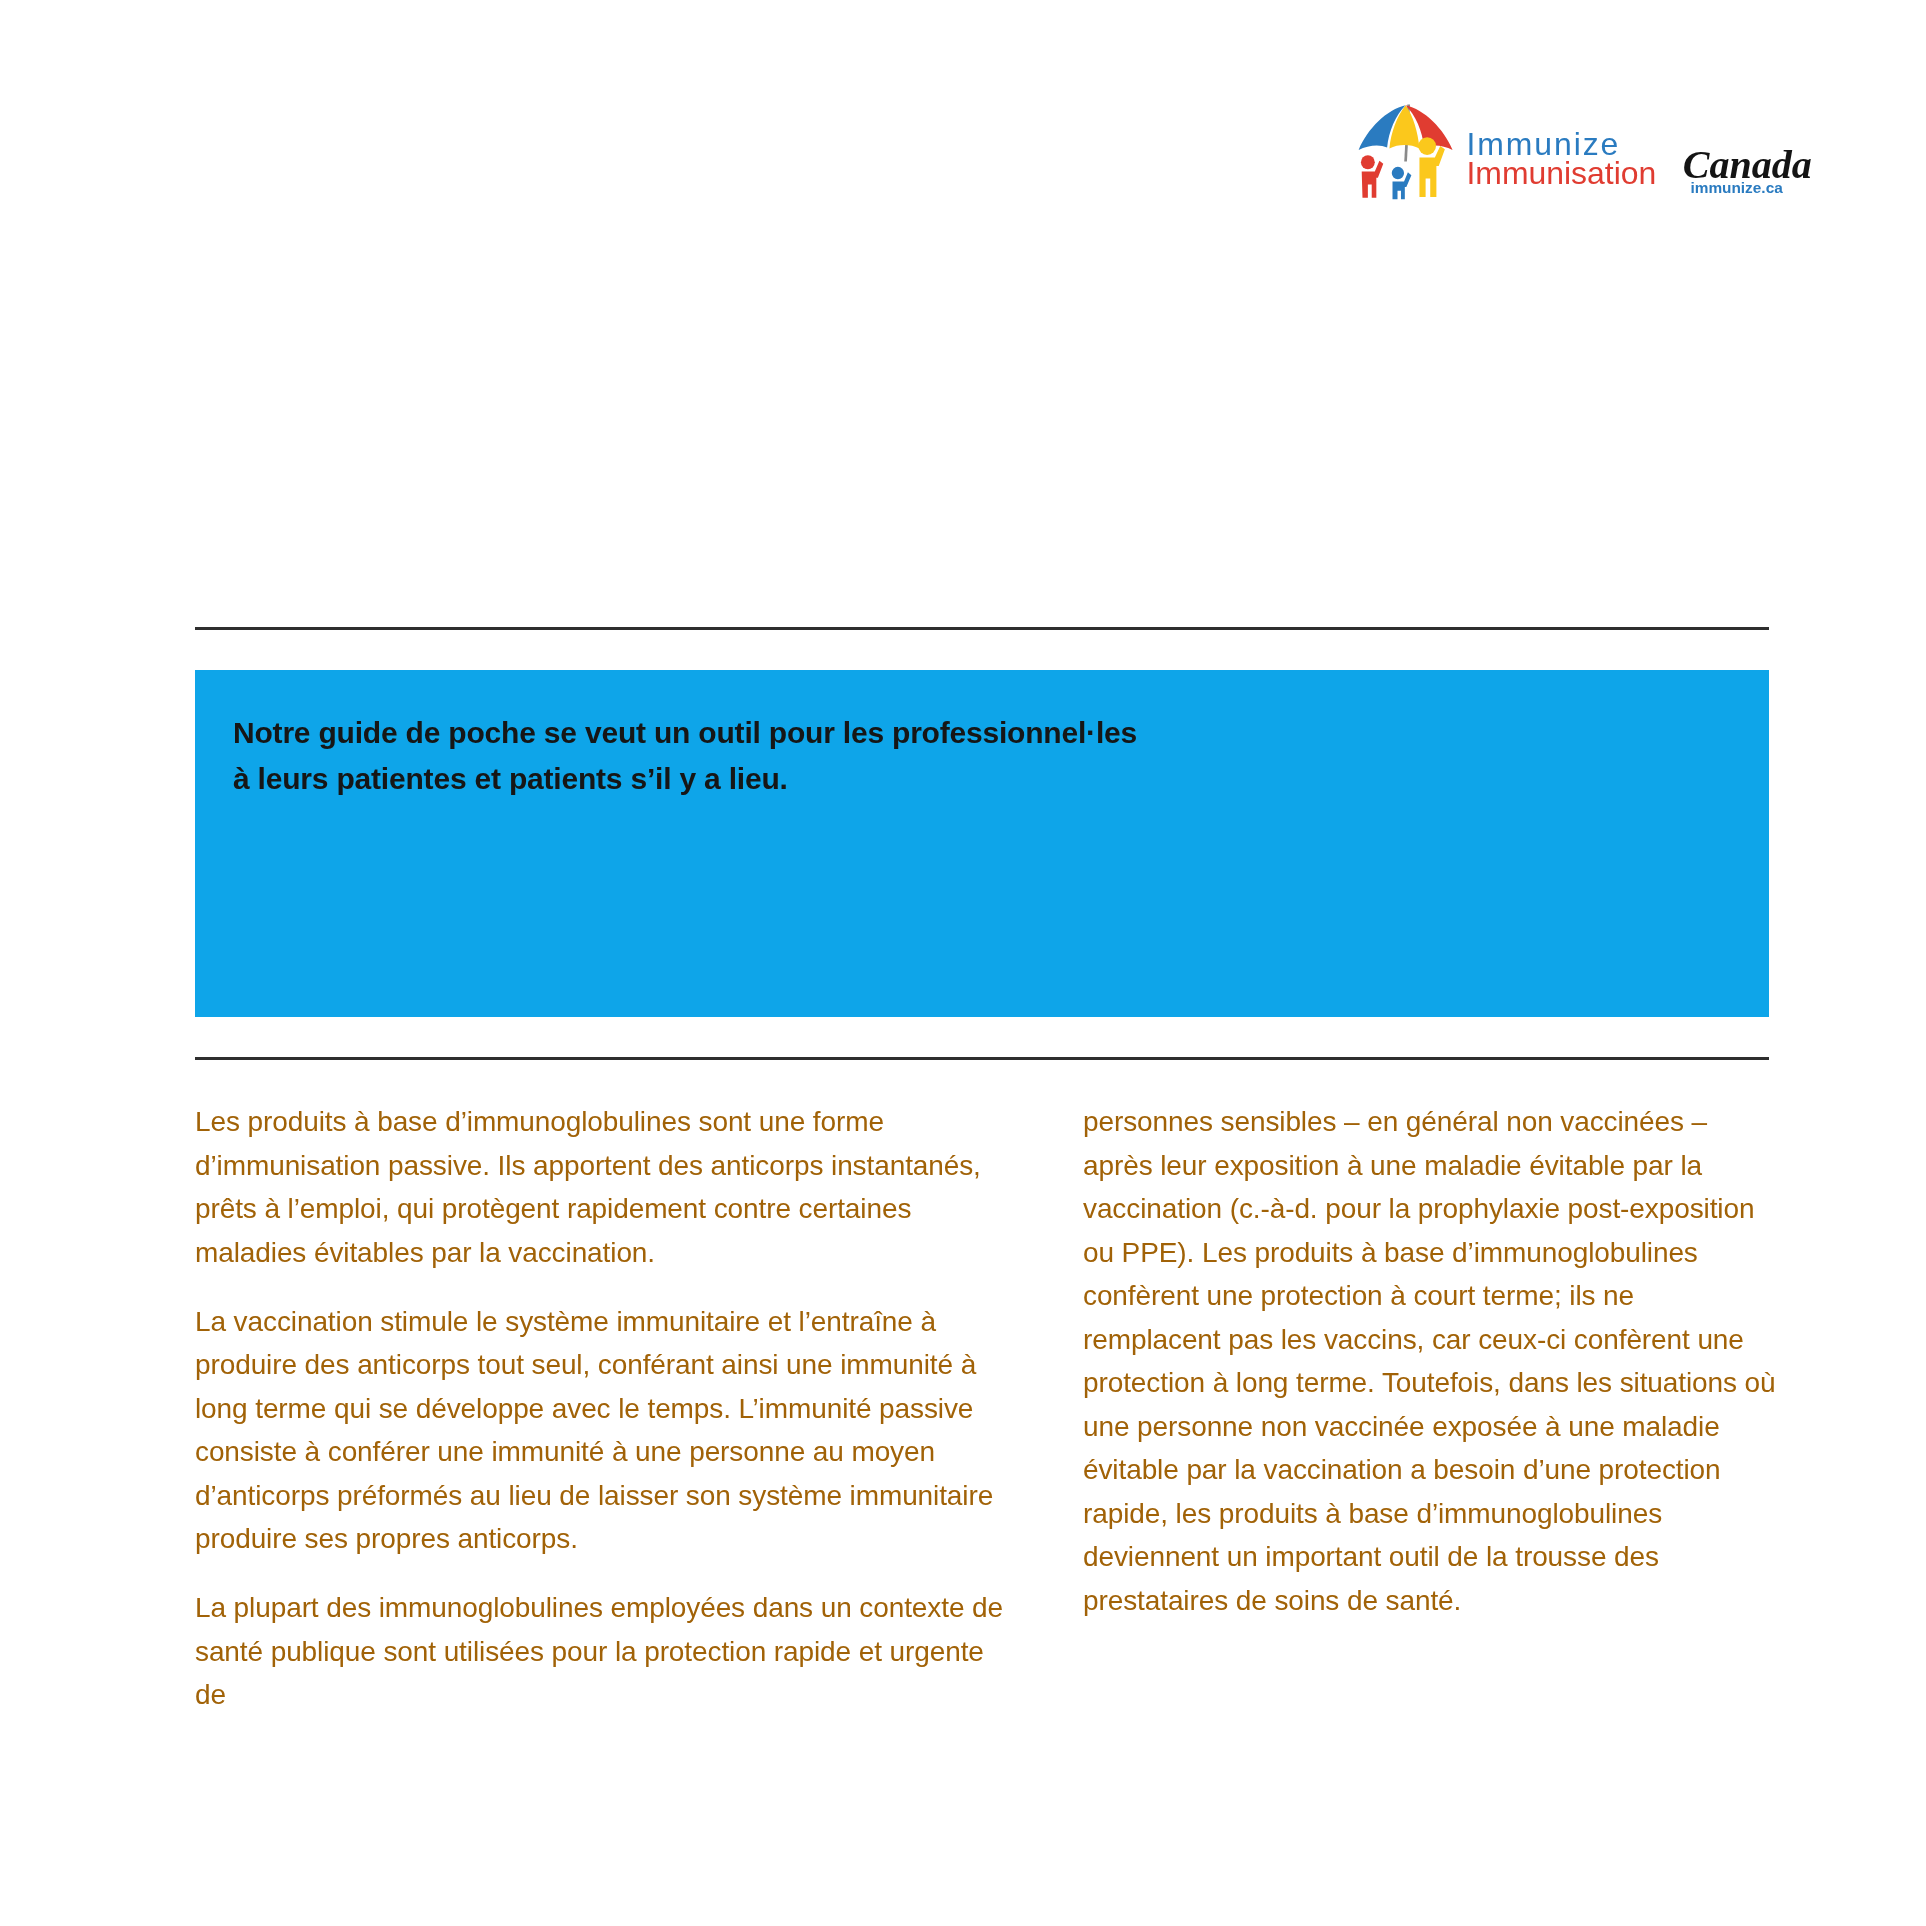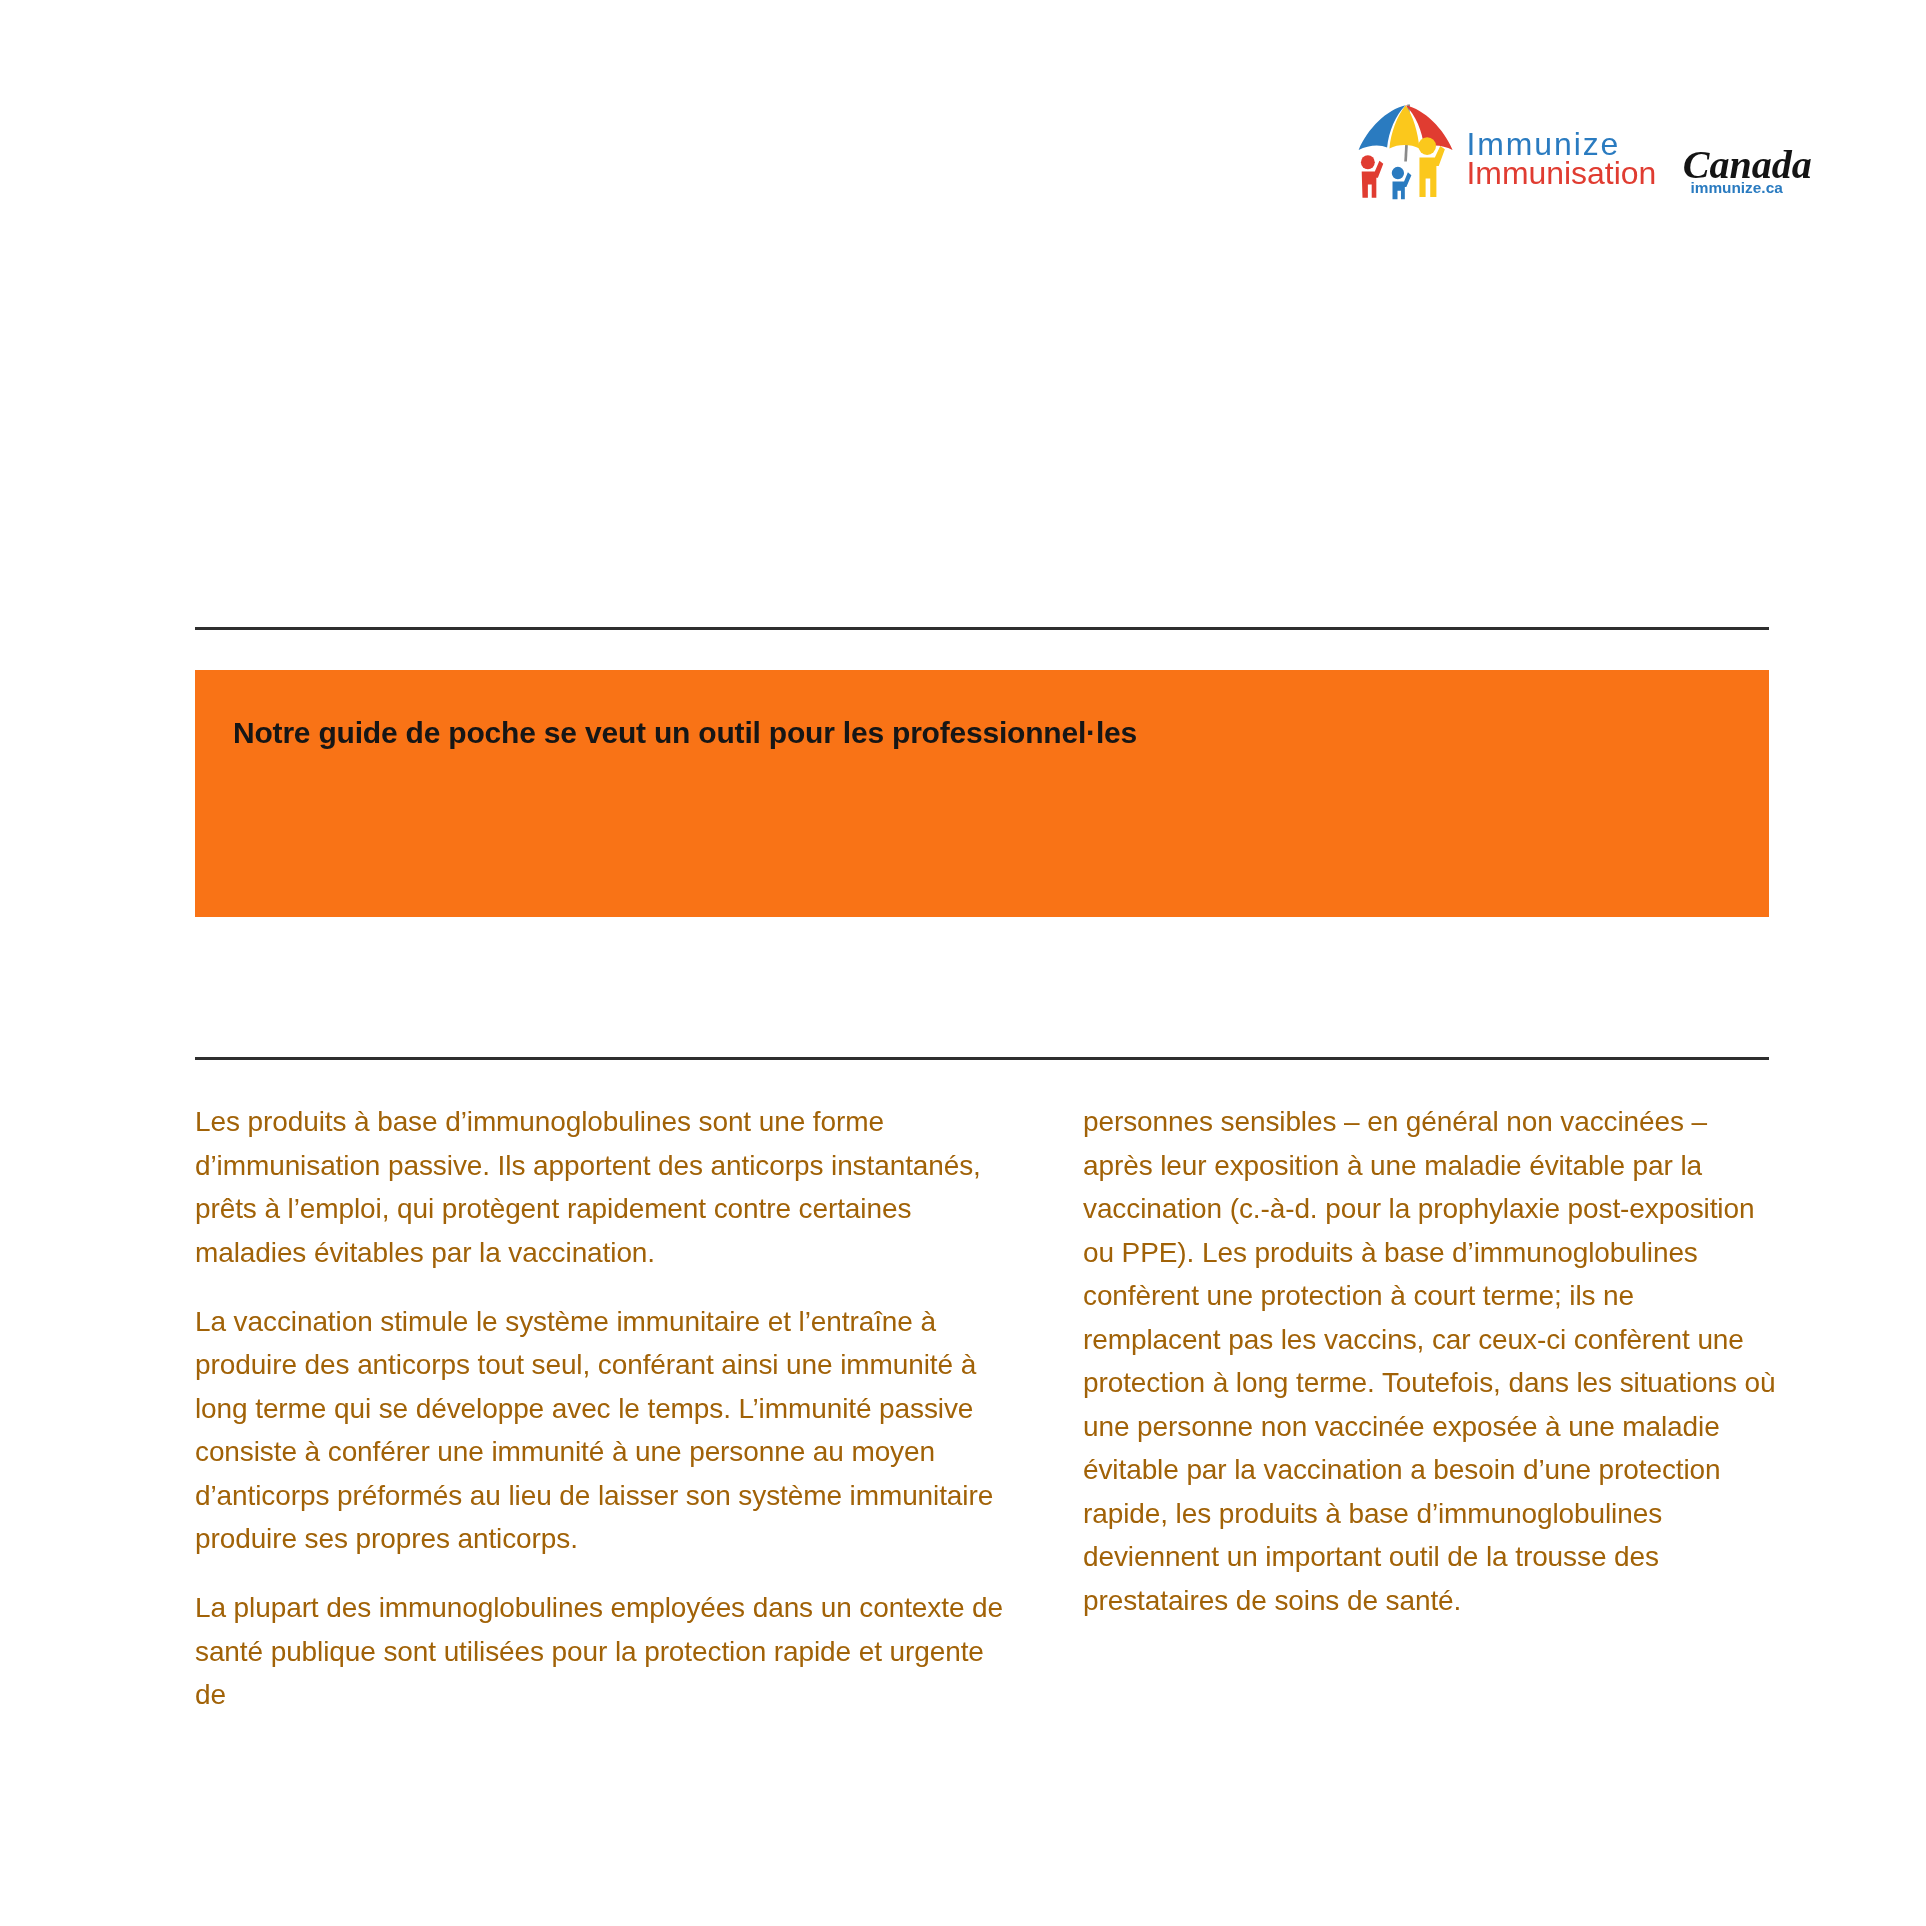--- a/index.html
+++ b/index.html
@@ -74,22 +74,22 @@
   }
   .rule-top    { top: 627px; }
   .rule-mid    { top: 1057px; }
 
   
   .callout {
     position: absolute;
     left: 195px;
     top: 670px;
     width: 1574px;
-    height: 247px;
-    background: #f97316;
+    height: 347px;
+    background: #0ea5e9;
     box-sizing: border-box;
   }
   .callout-text {
     position: absolute;
     left: 38px;
     top: 40px;
     width: 1483px;
     font-size: 30px;
     line-height: 1.52;
     font-weight: 700;
@@ -151,20 +151,21 @@
         <text x="900" y="252" font-family="Liberation Sans, sans-serif" font-size="40" font-weight="bold" fill="#2A7BC0">immunize.ca</text>
       </svg>
     </div>
   </div>
 
   <div class="rule rule-top"></div>
 
   <div class="callout">
     <div class="callout-text">
       <span class="tline">Notre guide de poche se veut un outil pour les professionnel·les</span>
+      <span class="tline">à leurs patientes et patients s’il y a lieu.</span>
     </div>
   </div>
 
   <div class="rule rule-mid"></div>
 
   <div class="cols">
     <div class="col col-left">
       <p>Les produits à base d’immunoglobulines sont une forme d’immunisation passive. Ils apportent des anticorps instantanés, prêts à l’emploi, qui protègent rapidement contre certaines maladies évitables par la vaccination.</p>
       <p>La vaccination stimule le système immunitaire et l’entraîne à produire des anticorps tout seul, conférant ainsi une immunité à long terme qui se développe avec le temps. L’immunité passive consiste à conférer une immunité à une personne au moyen d’anticorps préformés au lieu de laisser son système immunitaire produire ses propres anticorps.</p>
       <p>La plupart des immunoglobulines employées dans un contexte de santé publique sont utilisées pour la protection rapide et urgente de</p>

